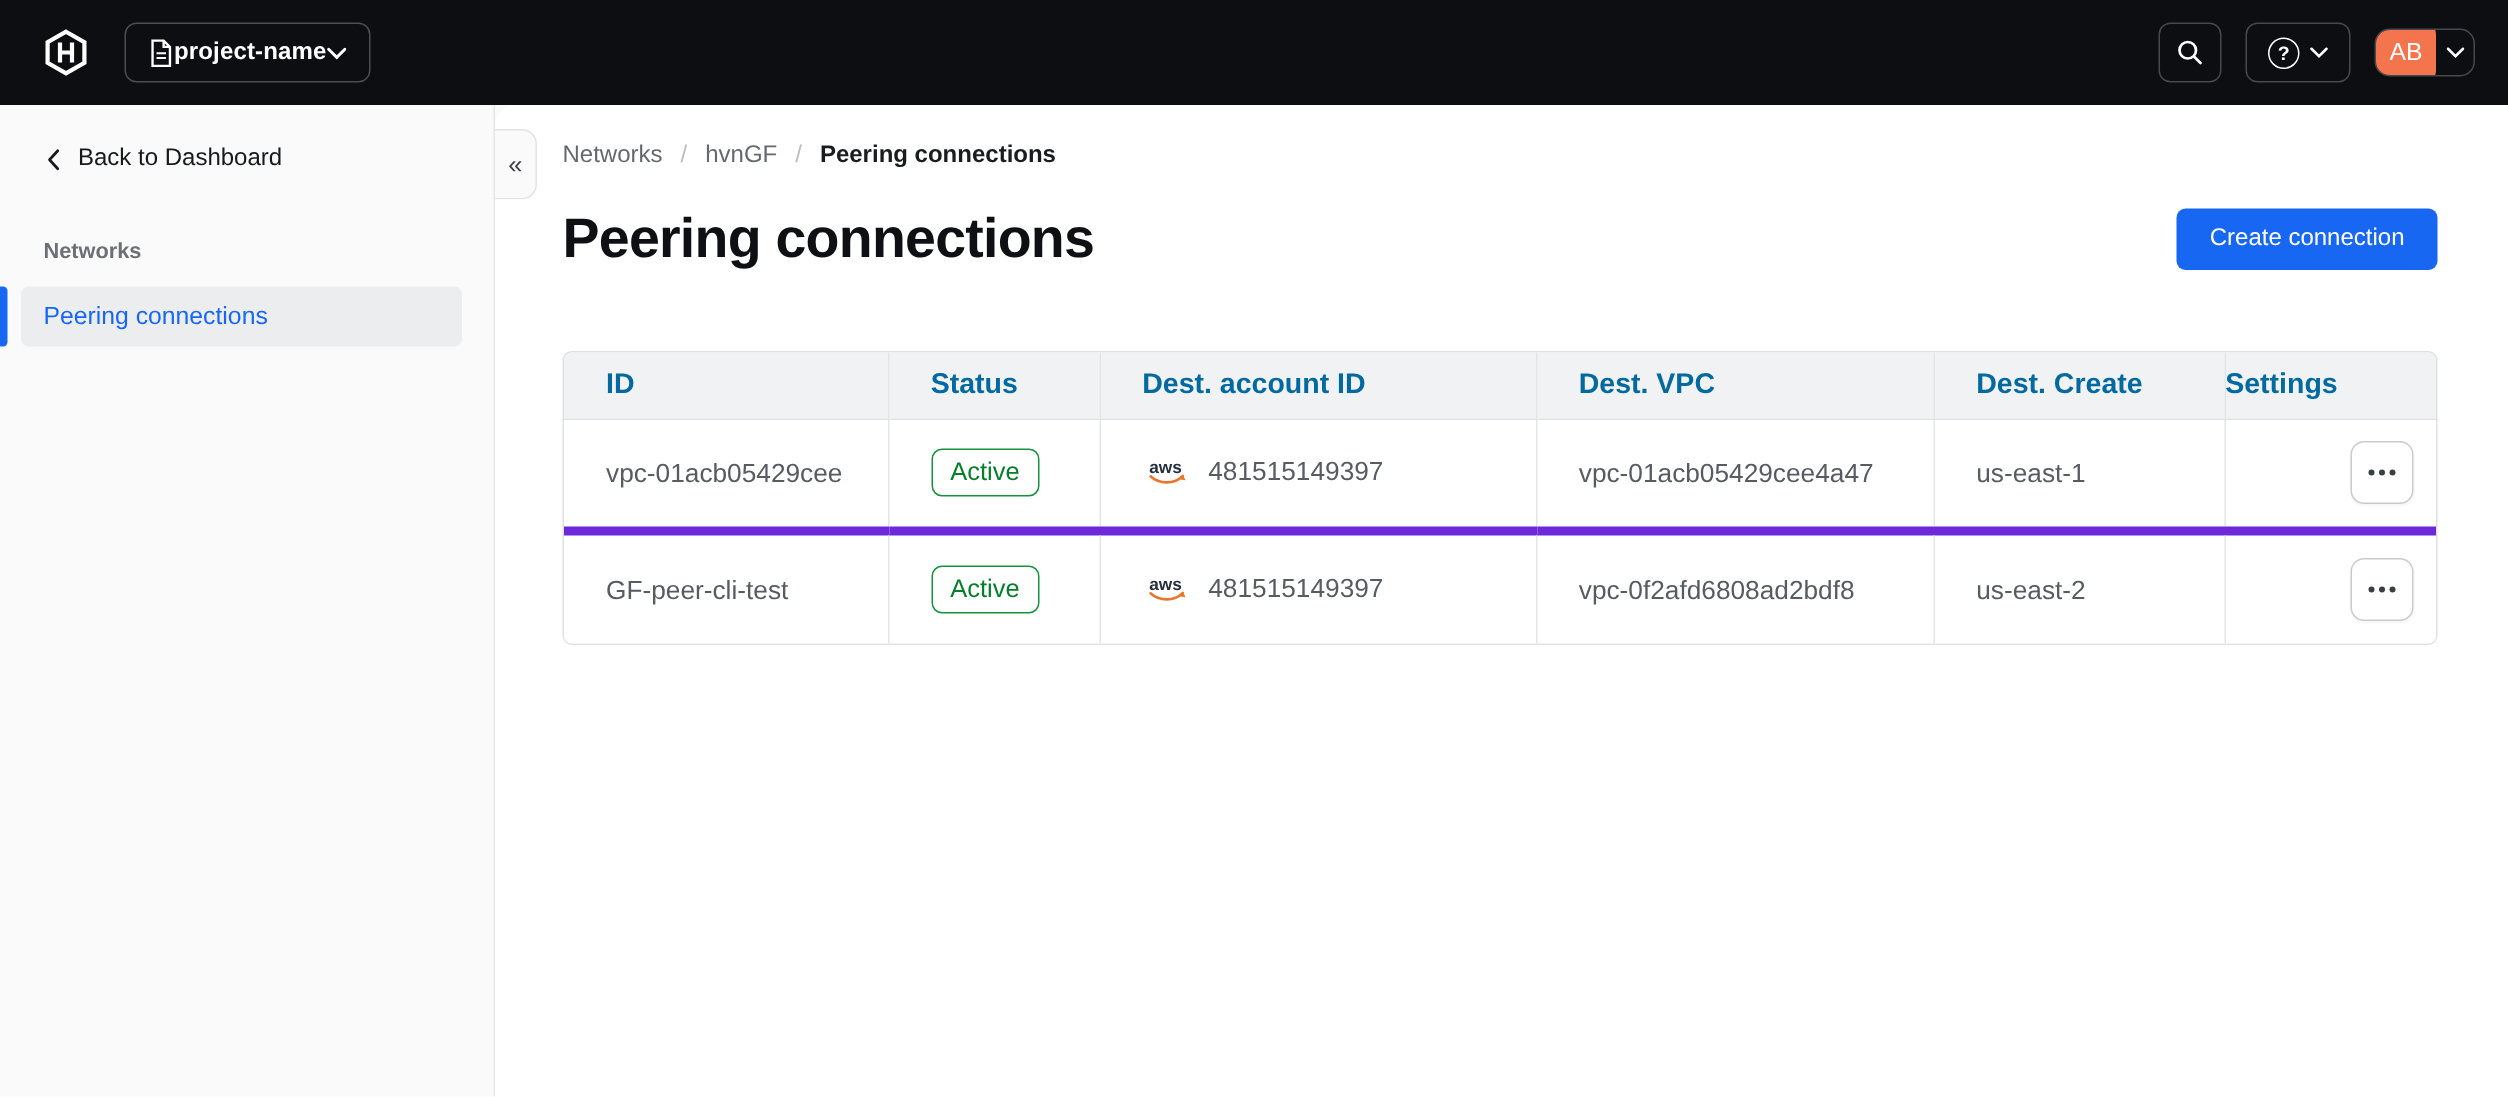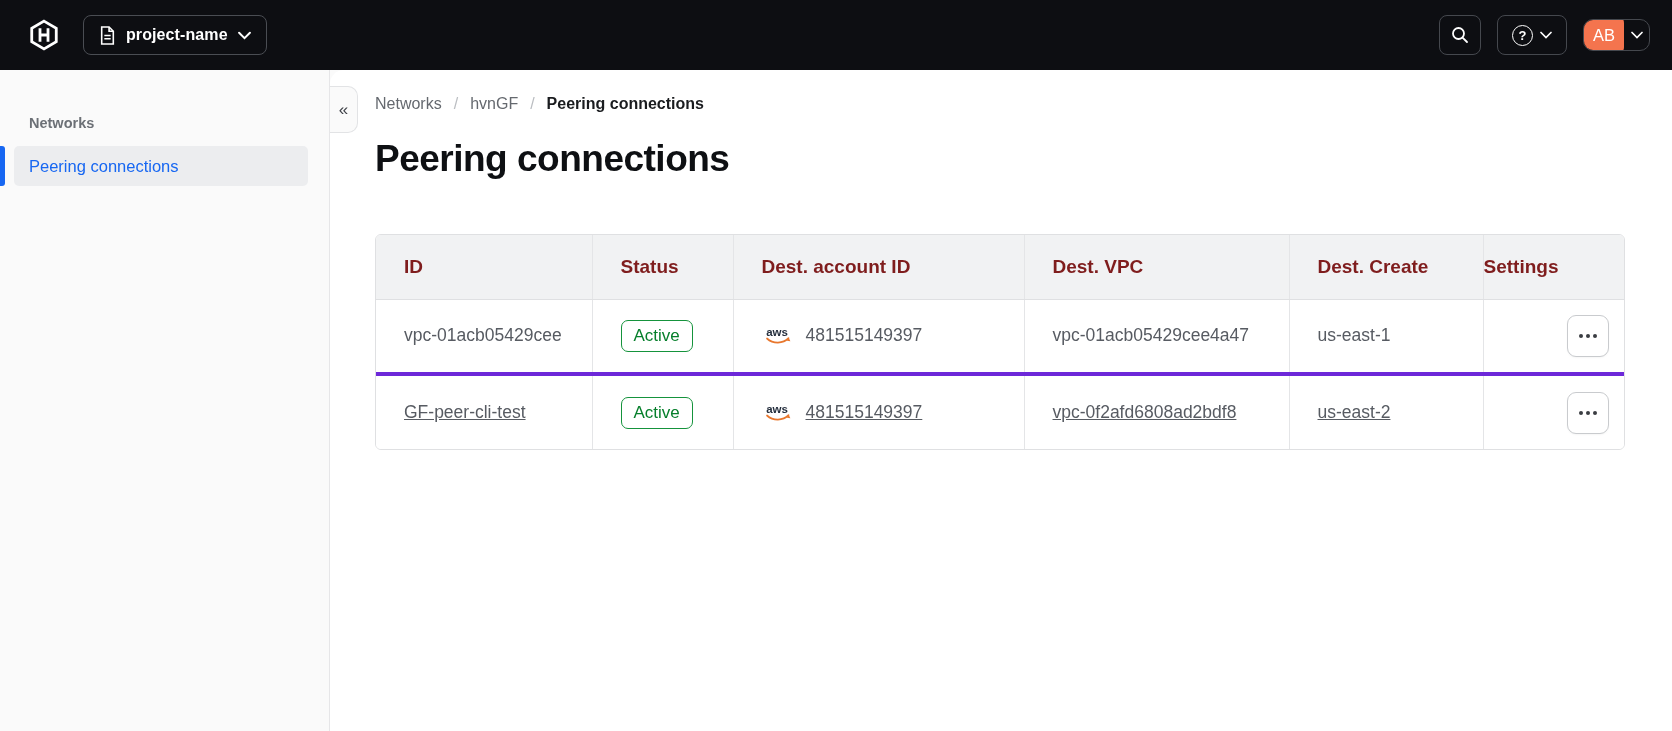--- a/index.html
+++ b/index.html
@@ -5,21 +5,21 @@
   * { margin:0; padding:0; box-sizing:border-box; }
   html,body { width:1672px; height:731px; overflow:hidden;
     font-family:"Liberation Sans","DejaVu Sans",sans-serif; background:#fff; }
 
   .app { width:1672px; height:731px; display:flex; flex-direction:column; }
 
   
   .topbar { height:70px; flex:0 0 70px; background:#0D0E12; display:flex;
     align-items:center; padding:0 22px 0 28px; }
   .logo-wrap { width:34px; height:34px; display:flex; align-items:center; }
-  .proj-btn { margin-left:21px; height:40px; display:flex; align-items:center; gap:10px;
+  .proj-btn { margin-left:21px; height:40px; display:flex; align-items:center; 
     padding:0 15px; border:1px solid #4A4D53; border-radius:8px; color:#fff; cursor:pointer; }
   .proj-btn .lbl { font-size:16px; font-weight:600; letter-spacing:.1px; }
   .topbar .spacer { flex:1; }
   .icon-btn { height:40px; border:1px solid #45484E; border-radius:8px; display:flex;
     align-items:center; justify-content:center; cursor:pointer; color:#fff; }
   .search-btn { width:42px; }
   .help-btn { width:70px; gap:7px; margin-left:16px; }
   .help-circle { width:21px; height:21px; border:1.6px solid #fff; border-radius:50%;
     display:flex; align-items:center; justify-content:center; font-size:13px; font-weight:700; }
   .account-btn { margin-left:16px; height:32px; width:67px; border:1px solid #45484E;
@@ -58,26 +58,26 @@
   .crumb-current { color:#1A1C1F; font-weight:600; }
 
   .title-row { margin-top:25px; display:flex; align-items:center; justify-content:space-between; }
   .page-title { font-size:37px; font-weight:700; letter-spacing:-.5px; color:#0E1013; }
   .primary-btn { height:41px; padding:0 22px; background:#1767F2; border:none; border-radius:6px;
     color:#fff; font-size:16px; font-family:inherit; cursor:pointer; }
 
   
   .table-wrap { margin-top:54px; border:1px solid #DFE0E2; border-radius:6px; overflow:hidden; }
   table { width:100%; border-collapse:collapse; table-layout:fixed; }
-  thead th { height:64px; background:#F1F2F3; text-align:left; padding-left:28px;
-    font-size:19px; font-weight:600; color:#7f1d1d; border-bottom:1px solid #DFE0E2; }
+  thead th { height:44px; background:#F1F2F3; text-align:left; padding-left:28px;
+    font-size:19px; font-weight:600; color:#0369a1; border-bottom:1px solid #DFE0E2; }
   thead th.center { padding-left:0; }
   tbody td { height:75px; padding-left:28px; font-size:17.5px; color:#575B62;
     background:#fff; }
-  tbody tr + tr td { border-top:4px solid #6d28d9;text-decoration:underline; }
+  tbody tr + tr td { border-top:6px solid #6d28d9; }
   th + th, td + td { border-left:1px solid #E4E5E7;margin-top:24px; }
 
   .badge-ok { display:inline-flex; align-items:center; padding:5px 12px;
     border:1.5px solid #15933C; border-radius:7px; color:#067F2B;
     font-size:17px; font-weight:500; background:#fff; }
   .acct-cell { display:flex; align-items:flex-start; gap:12px; }
   .settings-cell { text-align:right; padding-right:17px; }
   .dots-btn { width:42px; height:42px; background:#fff; border:1px solid #C9CBCE;
     border-radius:9px; display:inline-flex; align-items:center; justify-content:center;
     gap:3px; cursor:pointer; box-shadow:0 1px 2px rgba(0,0,0,.04); vertical-align:middle; }
@@ -135,20 +135,28 @@
         <svg width="12" height="8" viewBox="0 0 12 8">
             <path d="M1 1.5 L6 6.5 L11 1.5" fill="none" stroke="#fff" stroke-width="1.7" stroke-linecap="round"></path>
           </svg>
       </span>
     </div>
   </div>
 
   <div class="body">
 
     <div class="sidebar">
+      <div class="back-row">
+        <span>
+          <svg width="9" height="15" viewBox="0 0 9 15">
+              <path d="M7.5 1.5 L2 7.5 L7.5 13.5" fill="none" stroke="#17191C" stroke-width="1.8" stroke-linecap="round" stroke-linejoin="round"></path>
+            </svg>
+        </span>
+        <span>Back to Dashboard</span>
+      </div>
       <div class="section-label">Networks</div>
       <div class="nav-item-wrap">
         <div class="nav-indicator"></div>
         <div class="nav-item">Peering connections</div>
       </div>
     </div>
 
     <div class="collapse-tab">
       <span>«</span>
     </div>
@@ -159,20 +167,21 @@
         <div class="breadcrumb">
           <span class="crumb">Networks</span>
           <span class="crumb-sep">/</span>
           <span class="crumb">hvnGF</span>
           <span class="crumb-sep">/</span>
           <span class="crumb-current">Peering connections</span>
         </div>
 
         <div class="title-row">
           <h1 class="page-title">Peering connections</h1>
+          <button class="primary-btn">Create connection</button>
         </div>
 
         <div class="table-wrap">
           <table>
             <colgroup>
               <col style="width:216px">
                 <col style="width:141px">
                 <col style="width:291px">
               <col style="width:265px">
                 <col style="width:194px">

